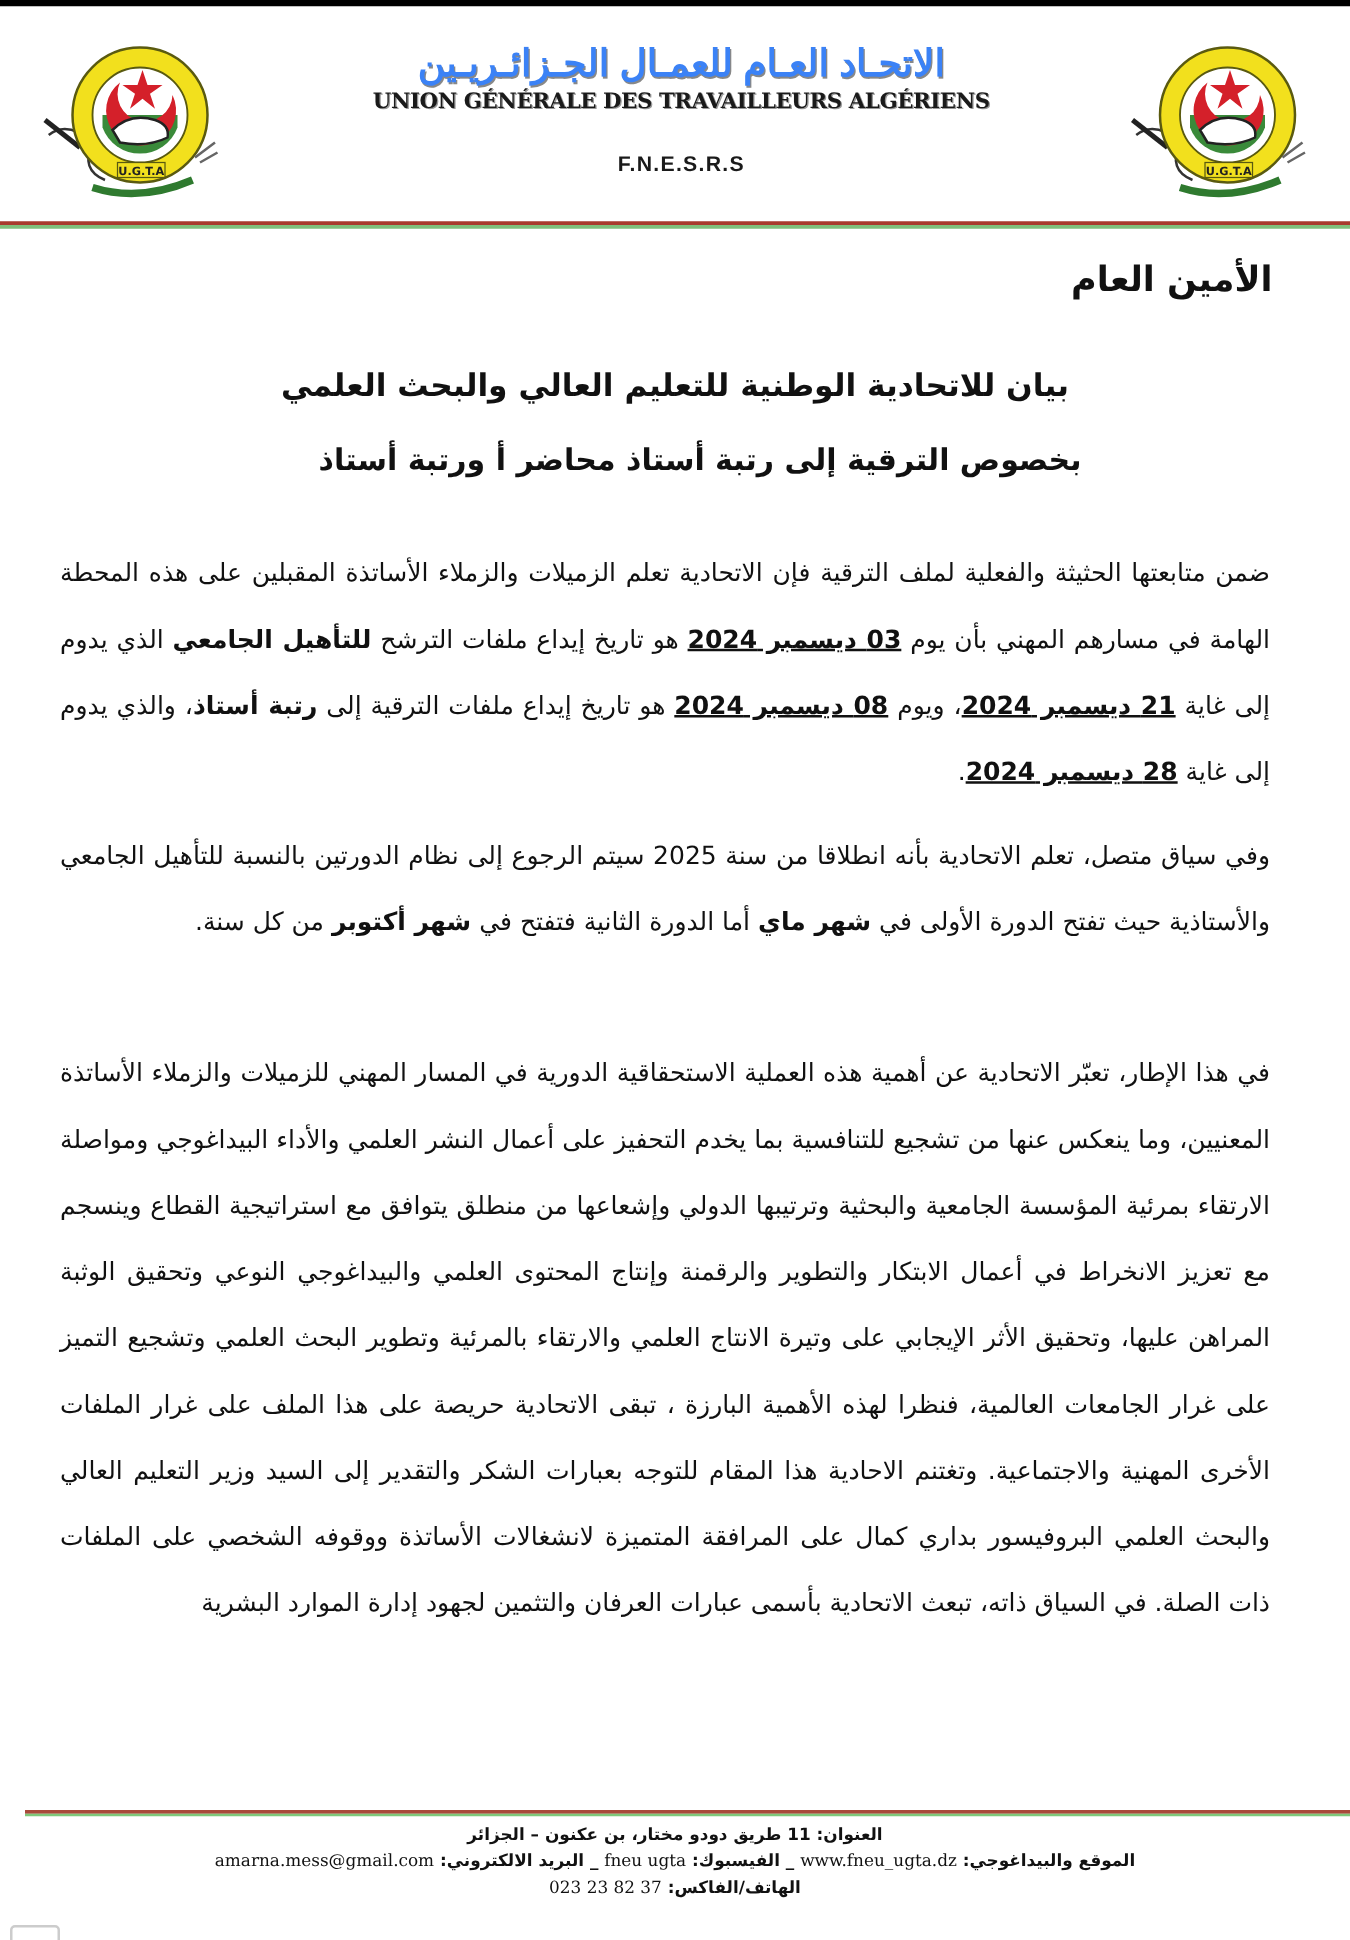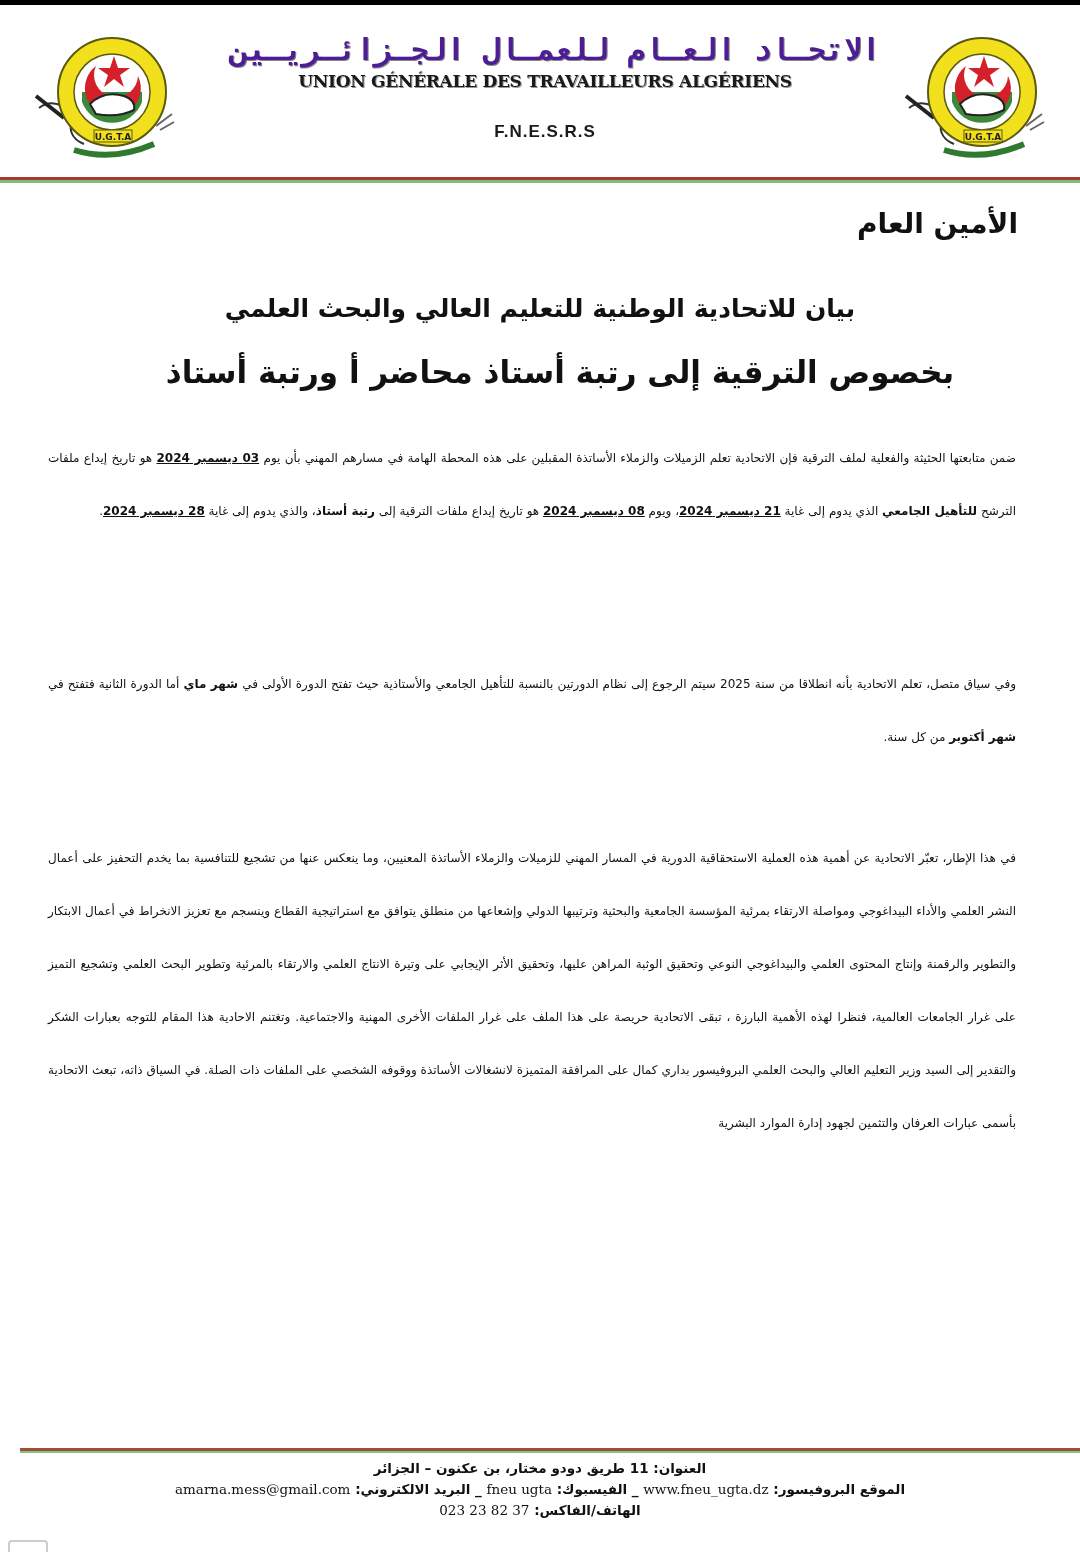--- a/index.html
+++ b/index.html
@@ -6,43 +6,43 @@
     html, body { width: 1080px; height: 1552px; background: #ffffff; overflow: hidden; }
     body { font-family: "DejaVu Sans", sans-serif; color: #111; position: relative; }
 
     .top-bar { position: absolute; left: 0; top: 0; width: 1080px; height: 5px; background: #000; }
 
     .logo { position: absolute; top: 26px; width: 150px; height: 140px; }
     .logo-left { left: 34px; }
     .logo-right { left: 904px; }
 
     .letterhead { position: absolute; left: 210px; top: 34px; width: 670px; text-align: center; }
-    .lh-arabic-1 { font-family: Liberation Mono, monospace; font-weight: bold; font-size: 30px; line-height: 36px; direction: rtl; letter-spacing: 1px; color: #4c1d95; text-shadow: 1px 1px 0 #888; text-align: right; }
+    .lh-arabic-1 { font-family: Liberation Sans, sans-serif; font-weight: bold; font-size: 30px; line-height: 36px; direction: rtl; letter-spacing: 1px; color: #3b82f6; text-shadow: 1px 1px 0 #888; }
     .lh-tifinagh { font-family: "DejaVu Sans", sans-serif; font-weight: bold; font-size: 19px; line-height: 22px; letter-spacing: 4px; color: #1a1a1a; }
     .lh-french { font-family: "DejaVu Serif", serif; font-weight: bold; font-size: 17px; line-height: 22px; letter-spacing: -0.3px; color: #1a1a1a; text-shadow: 1px 1px 0 #999; }
     .lh-arabic-2 { font-family: "DejaVu Sans", sans-serif; font-weight: bold; font-size: 21px; line-height: 28px; direction: rtl; color: #1a1a1a; text-shadow: 1px 1px 0 #999; }
     .lh-acronym { font-family: Liberation Sans, sans-serif; font-weight: bold; font-size: 17px; line-height: 22px; letter-spacing: 1px; color: #1a1a1a; margin-top: 29px; }
 
     .divider { position: absolute; left: 0; width: 1080px; }
     .divider-top { top: 177px; height: 8px; }
     .divider .red { height: 3px; background: #a83a2c; }
     .divider .green { height: 3px; background: #7fbf7a; }
     .divider-bottom { top: 1448px; left: 20px; width: 1060px; height: 6px; }
     .divider-bottom .red { height: 3px; background: #a84a3a; }
     .divider-bottom .green { height: 2px; background: #7ec87a; }
 
     .doc { direction: rtl; font-family: "DejaVu Sans", sans-serif; }
 
     .signatory { position: absolute; right: 62px; top: 207px; font-size: 28px; font-weight: bold; }
 
     .title { position: absolute; left: 0; width: 1080px; text-align: center; font-weight: bold; direction: rtl; margin-top: 16px; }
     .title-1 { top: 278px; font-size: 25px; }
-    .title-2 { top: 338px; font-size: 31px; padding-left: 40px; }
+    .title-2 { top: 338px; font-size: 24px; padding-left: 40px; }
 
-    .para { position: absolute; left: 48px; width: 968px; direction: rtl; text-align: justify; text-align-last: right; font-size: 12px; line-height: 53px; }
+    .para { position: absolute; left: 48px; width: 968px; direction: rtl; text-align: justify; text-align-last: right; font-size: 20px; line-height: 53px; }
     .p1 { top: 432px; }
     .p2 { top: 658px; }
     .p3 { top: 832px; }
 
     .u { text-decoration: underline; font-weight: bold; }
     .b { font-weight: bold; }
 
     .footer { position: absolute; left: 100px; width: 880px; text-align: center; direction: rtl; font-size: 13.5px; font-weight: bold; line-height: 21px; }
     .footer-1 { top: 1458px; text-align: center; }
     .footer-2 { top: 1479px; }
@@ -117,21 +117,21 @@
 <div class="divider divider-bottom">
   <div class="red"></div>
   <div class="green"></div>
 </div>
 
 <div class="footer footer-1">
   <span>العنوان:</span>
   <span>11 طريق دودو مختار، بن عكنون – الجزائر</span>
 </div>
 <div class="footer footer-2">
-  <span>الموقع البروفيسور:</span>
+  <span>الموقع والبيداغوجي:</span>
   <span class="ltr">www.fneu_ugta.dz</span>
   <span>_</span>
   <span>الفيسبوك:</span>
   <span class="ltr">fneu ugta</span>
   <span>_</span>
   <span>البريد الالكتروني:</span>
   <span class="ltr">amarna.mess@gmail.com</span>
 </div>
 <div class="footer footer-3">
   <span>الهاتف/الفاكس:</span>

